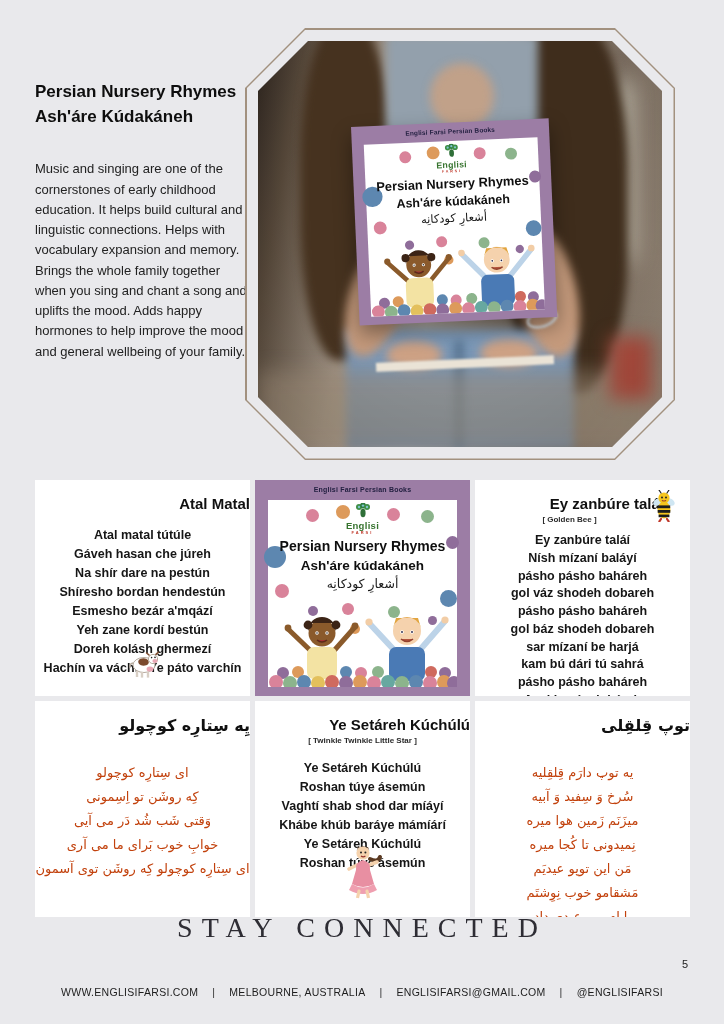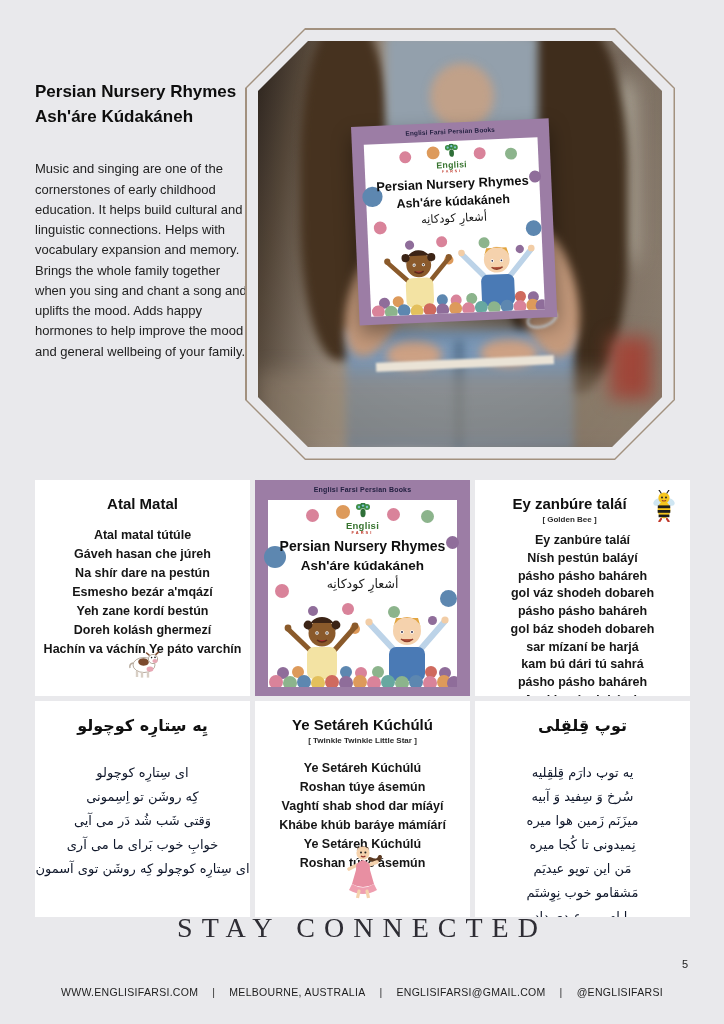--- a/index.html
+++ b/index.html
@@ -56,28 +56,28 @@
   .cover-logo{position:relative;z-index:1;text-align:center;padding-top:3px;line-height:1;}
   .cover-logo-name{display:block;font-size:9.5px;font-weight:bold;color:#37742f;letter-spacing:.3px;}
   .cover-logo-sub{display:block;font-size:4px;font-weight:bold;color:#c0392b;letter-spacing:2px;}
   .cover-title{position:relative;z-index:1;text-align:center;font-size:14px;font-weight:bold;color:#0f0f0f;margin-top:3px;}
   .cover-translit{position:relative;z-index:1;text-align:center;font-size:13.5px;font-weight:bold;color:#0f0f0f;margin-top:4px;}
   .cover-fa{position:relative;z-index:1;text-align:center;font-size:12.5px;color:#1a1a1a;margin-top:3px;direction:rtl;font-family:"DejaVu Sans",sans-serif;}
   .cover-kids{position:absolute;left:0;bottom:0;width:189px;height:84px;z-index:2;}
   
   .cards{position:absolute;left:35px;top:480px;width:655px;height:437px;display:grid;grid-template-columns:1fr 1fr 1fr;grid-template-rows:1fr 1fr;gap:5px;}
   .card{background:#fff;position:relative;overflow:hidden;}
-  .card-title{font-size:15px;font-weight:bold;text-align:center;margin-top:15px;color:#101010;}
+  .card-title{font-size:15px;font-weight:bold;text-align:right;margin-top:15px;color:#101010;}
   .card-sub{font-size:8px;font-weight:bold;text-align:center;color:#2a2a2a;margin-top:3px;}
   .lyrics{margin-top:14px;text-align:center;font-size:12.5px;font-weight:bold;line-height:1.52;color:#161616;}
   .lyrics .line{white-space:nowrap;}
   .lyrics-tight{margin-top:8px;line-height:1.42;}
   .card-icon{position:absolute;left:0;width:100%;text-align:center;}
   .fa-card .card-title{font-size:16px;font-weight:bold;font-family:"DejaVu Sans",sans-serif;direction:rtl;}
-  .fa-lines{margin-top:26px;text-align:center;font-size:13px;line-height:1.85;color:#0f172a;direction:rtl;font-family:"DejaVu Sans",sans-serif;}
+  .fa-lines{margin-top:26px;text-align:center;font-size:13px;line-height:1.85;color:#c2410c;direction:rtl;font-family:"DejaVu Sans",sans-serif;}
   .bee-float{position:absolute;right:14px;top:10px;}
   
   .footer-heading{position:absolute;left:0;top:912px;width:100%;text-align:center;font-family:"Liberation Serif",serif;font-weight:400;font-size:28px;letter-spacing:9px;color:#2e2d34;}
   .page-number{position:absolute;right:36px;top:958px;font-size:11px;color:#222;}
   .footer-links{position:absolute;left:0;top:986px;width:100%;text-align:center;font-size:10.5px;color:#1d1d1d;letter-spacing:.3px;}
   .footer-links .sep{margin:0 14px;color:#333;}
 </style>
 </head>
 <body>
 
@@ -202,20 +202,21 @@
 </div>
 
 <div class="cards">
 
   <div class="card">
     <div class="card-title">Atal Matal</div>
     <div class="lyrics">
         <div class="line">Atal matal tútúle</div>
         <div class="line">Gáveh hasan che júreh</div>
         <div class="line">Na shír dare na pestún</div>
+        <div class="line">Shíresho bordan hendestún</div>
         <div class="line">Esmesho bezár a'mqází</div>
         <div class="line">Yeh zane kordí bestún</div>
         <div class="line">Doreh kolásh ghermezí</div>
         <div class="line">Hachín va váchín Ye páto varchín</div>
       </div>
     <div class="card-icon" style="bottom:14px;">
       <svg width="38" height="28" viewBox="0 0 38 28">
         <ellipse cx="20" cy="15" rx="11" ry="7.5" fill="#fff" stroke="#b6aa9d" stroke-width="1"></ellipse>
         <path d="M16 9 q5 -2 8 1 q2 3 -1 5 q-5 2 -8 -1 q-2 -3 1 -5" fill="#7b4a2d"></path>
         <ellipse cx="26" cy="19" rx="3.4" ry="2.6" fill="#e8a7b4"></ellipse>
@@ -338,21 +339,21 @@
         <path d="M10 10.4 q2 1.6 4 0" stroke="#94312a" stroke-width="1.2" fill="none"></path>
         <ellipse cx="12" cy="20" rx="6.4" ry="8.4" fill="#f6c51d"></ellipse>
         <rect x="5.8" y="15.4" width="12.4" height="2.8" fill="#1d1d1d"></rect>
         <rect x="5.7" y="20" width="12.6" height="2.8" fill="#1d1d1d"></rect>
         <rect x="6.6" y="24.6" width="10.8" height="2.6" fill="#1d1d1d"></rect>
         <path d="M9 29 l-1.6 2.4 M15 29 l1.6 2.4" stroke="#c0392b" stroke-width="2.2" stroke-linecap="round"></path>
       </svg>
     </div>
     <div class="lyrics lyrics-tight">
         <div class="line">Ey zanbúre taláí</div>
-        <div class="line">Nísh pestún baláyí</div>
+        <div class="line">Nísh mízaní baláyí</div>
         <div class="line">pásho pásho baháreh</div>
         <div class="line">gol váz shodeh dobareh</div>
         <div class="line">pásho pásho baháreh</div>
         <div class="line">gol báz shodeh dobareh</div>
         <div class="line">sar mízaní be harjá</div>
         <div class="line">kam bú dári tú sahrá</div>
         <div class="line">pásho pásho baháreh</div>
         <div class="line">Asal besáz dobáreh</div>
       </div>
   </div>

